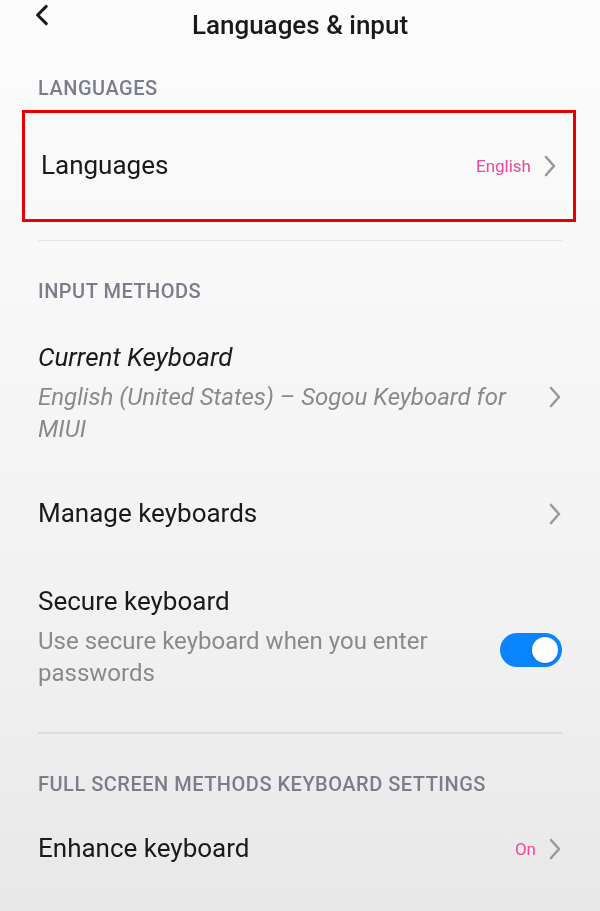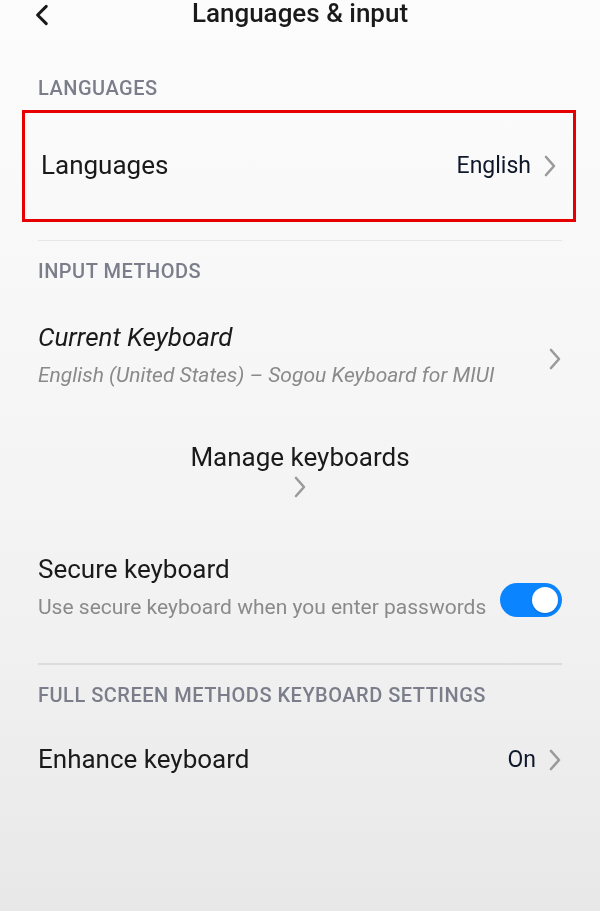--- a/index.html
+++ b/index.html
@@ -10,21 +10,21 @@
     }
     body {
       width: 600px;
       height: 911px;
       background: linear-gradient(to bottom, #fcfcfc 0%, #f8f8f8 30%, #f1f1f1 70%, #e8e8e8 100%);
       overflow: hidden;
       position: relative;
     }
     .header {
       display: flex;
-      align-items: center;
+      align-items: flex-end;
       padding: 0 20px;
       height: 40px;
       position: relative;
     }
     .back-icon {
       position: absolute;
       left: 30px;
       top: 2px;
     }
     .back-icon svg {
@@ -38,21 +38,21 @@
       font-weight: 500;
       color: #1a1a1a;
       margin-top: -14px;
     }
     .section-header {
       font-size: 20px;
       font-weight: 500;
       color: #7b7e8a;
       letter-spacing: 0.5px;
       padding: 0 38px;
-      margin-top: 18px;
+      margin-top: 38px;
       margin-bottom: 10px;
     }
     .section-header.first {
       margin-top: 36px;
     }
     .row {
       display: flex;
       align-items: center;
       padding: 26px 38px;
       position: relative;
@@ -63,34 +63,34 @@
       flex-direction: column;
       min-width: 0;
     }
     .row-title {
       font-size: 26px;
       font-weight: 400;
       color: #1a1a1a;
       line-height: 1.3;
     }
     .row-subtitle {
-      font-size: 21px;
+      font-size: 24px;
       color: #8a8a8a;
       margin-top: 6px;
       line-height: 1.35;
       padding-right: 10px;
     }
     .row-right {
       display: flex;
       align-items: center;
       gap: 12px;
     }
     .row-value {
-      font-size: 23px;
-      color: #0f172a;
+      font-size: 17px;
+      color: #ec4899;
     }
     .chevron-right svg {
       width: 14px;
       height: 24px;
       display: block;
     }
     .highlight-box {
       border: 3px solid #e60000;
       margin: 0 24px 0 22px;
     }
@@ -141,21 +141,20 @@
       padding-bottom: 18px;
       font-style: italic;
     }
     .row.current-kb .row-right {
       align-self: center;
       margin-top: 8px;
     }
     .row.manage {
       padding-top: 34px;
       padding-bottom: 34px;
-      flex-direction: column;
     }
   </style>
 </head>
 <body>
 
 <div class="header">
   <div class="back-icon">
     <svg viewBox="0 0 24 24" fill="none" stroke="#1a1a1a" stroke-width="2.8" stroke-linecap="round" stroke-linejoin="round">
       <polyline points="15 4 7 12 15 20"></polyline>
     </svg>

